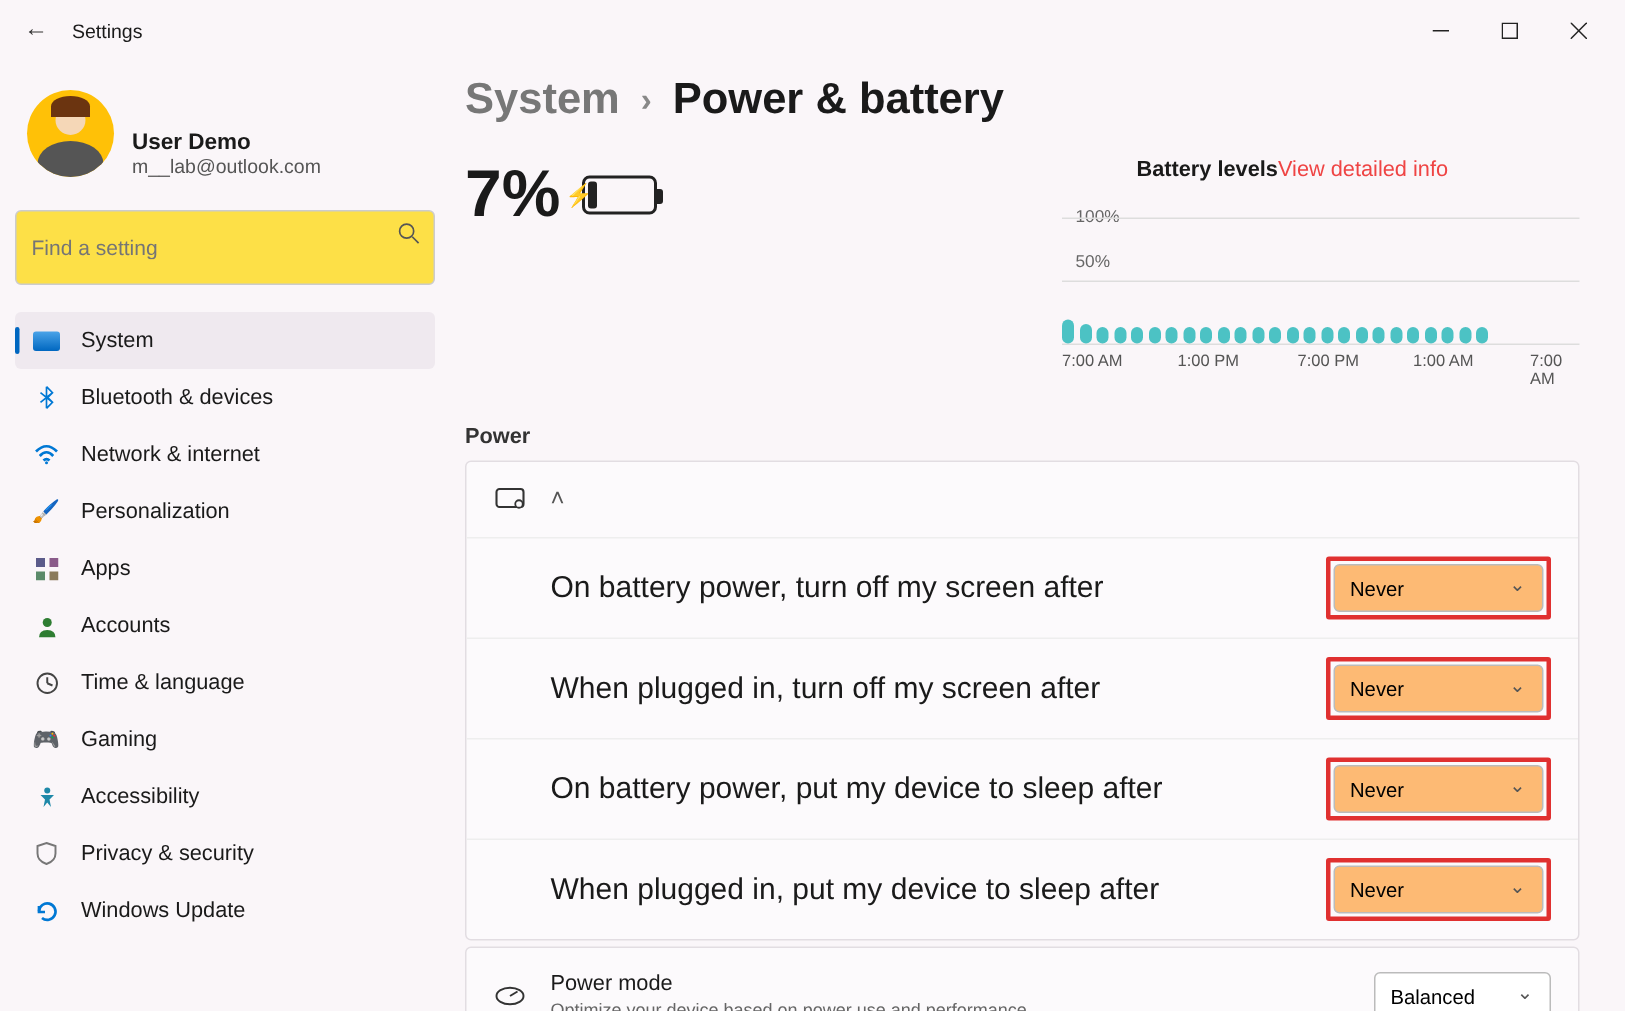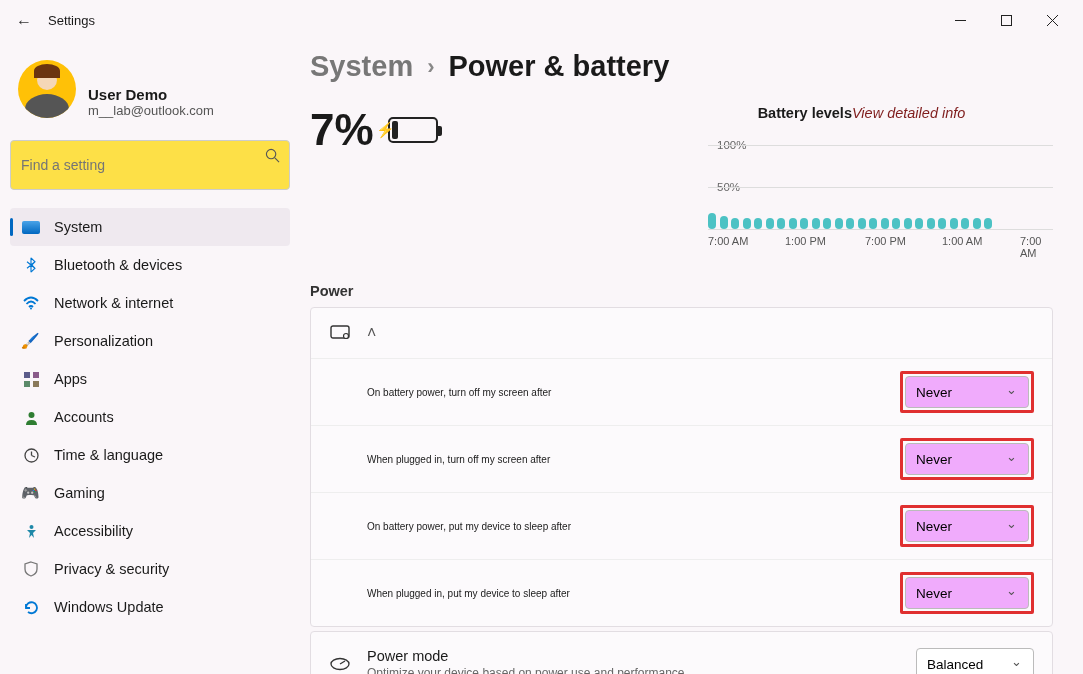--- a/index.html
+++ b/index.html
@@ -49,46 +49,46 @@
 .pct { font-size: 44px; font-weight: 600; display: flex; align-items: center; gap: 14px; }
 .battico { width: 50px; height: 26px; border: 2.3px solid #222; border-radius: 5px; position: relative; }
 .battico::after { content:""; position:absolute; right:-6px; top:7px; width:4px; height:10px; background:#222; border-radius:0 2px 2px 0; }
 .battico .fill { position:absolute; left:2px; top:2px; bottom:2px; width:6px; background:#222; border-radius:2px; }
 .battico .bolt { position:absolute; left:-13px; top:2px; font-size:15px; color:#222; }
 .charge-time { font-size: 14px; color: #555; margin-top: 16px; }
 
 .chartblock { flex: 1; }
 .charthead { display: flex; justify-content: center; font-size: 14.5px; margin-bottom: 16px; }
 .charthead .bl { font-weight: 600; }
-.charthead .vd { color: #7f1d1d; cursor: pointer; font-style: italic; }
+.charthead .vd { color: #ef4444; cursor: pointer; }
 .chartarea { position: relative; height: 120px; font-size: 11.5px; color: #666; }
 .yl { position: absolute; left: 0; margin-left: 47px; }
-.yl1 { top: 2px; } .yl2 { top: 44px; }
+.yl1 { top: 2px; } .yl2 { top: 32px; }
 .gridl { position:absolute; left:38px; right:0; border-top:1px solid #ddd; }
 .gl1 { top:8px; } .gl2 { top:50px; } .gl3 { top:92px; }
 .dots { position:absolute; left:38px; right:0; top:76px; display:flex; gap:3.5px; align-items:flex-end; }
 .dots span { width:8px; height:14px; background:#4cc2c4; border-radius:5px; }
 .dots span.tall { height:18px; }
 .xl { position:absolute; top:98px; font-size:11px; color:#555; }
 .xl1{left:38px} .xl2{left:115px} .xl3{left:195px} .xl4{left:272px} .xl5{left:350px}
 
 
 .sect { font-size: 14.5px; font-weight:600; color:#333; margin-bottom: 8px; }
 
 
 .card { border:1px solid #e2dde2; border-radius:4px; background:#fcfafc; margin-bottom:4px; }
 .cardhead { display:flex; align-items:center; gap:16px; padding:16px 18px; cursor:pointer; }
 .cardhead .ci { width:22px; display:flex; justify-content:center; }
 .cardhead .ct { font-size:14.5px; flex:1; }
 .cardhead .sub { font-size:12px; color:#666; margin-top:2px; }
 .cardhead .chev { color:#555; }
 .setrow { display:flex; align-items:center; padding:12px 18px 12px 56px; border-top:1px solid #eee; }
-.setrow .lbl { flex:1; font-size:10px; }
+.setrow .lbl { flex:1; font-size:20px; }
 .sel-wrap { border:3px solid #e03030; padding:2px; border-radius:2px; }
-.sel { width:124px; height:32px; border:1px solid #bbb; border-radius:4px; padding:0 26px 0 10px; font-size:13.5px; background:#f0abfc; appearance:none; position:relative; }
+.sel { width:140px; height:32px; border:1px solid #bbb; border-radius:4px; padding:0 26px 0 10px; font-size:13.5px; background:#fdba74; appearance:none; position:relative; }
 .sel-c { position:relative; display:inline-block; }
 .sel-c::after { content:"⌄"; position:absolute; right:12px; top:6px; color:#555; font-size:13px; pointer-events:none; }
 .sel-plain { width:118px; height:32px; border:1px solid #bbb; border-radius:4px; padding:0 26px 0 10px; font-size:13.5px; background:#fff; appearance:none; }
 
 
 .ic-sys{color:#0078d4;background:linear-gradient(#4aa3e8,#0067c0);width:18px;height:13px;border-radius:2px;}
 .ic-bt{color:#0078d4}
 .ic-net{color:#0078d4}
 .ic-pers{color:#a56838}
 .ic-apps{color:#5b5b8a}

